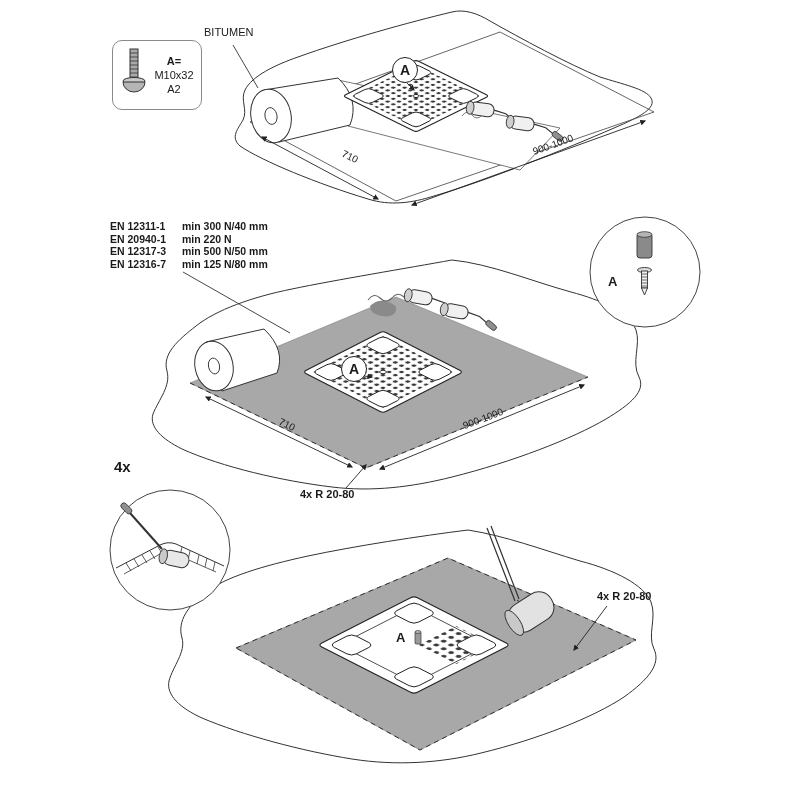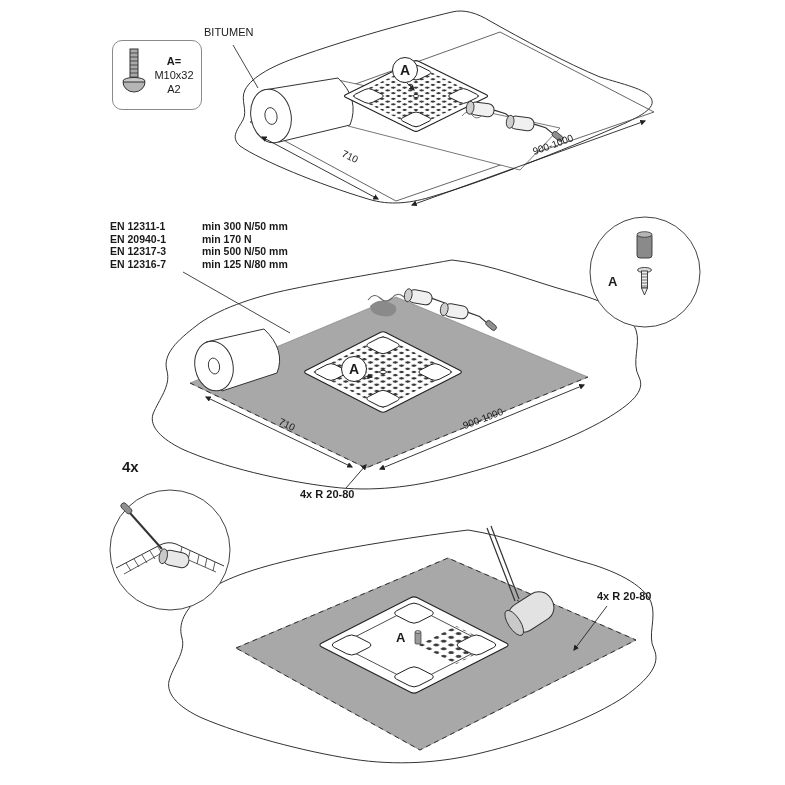--- a/index.html
+++ b/index.html
@@ -11,21 +11,21 @@
   .dim { position:absolute; font-size:10px; text-align:center; white-space:nowrap; }
   .circA { position:absolute; width:26px; height:26px; border:1.5px solid #222; border-radius:50%;
            background:#fff; display:flex; align-items:center; justify-content:center;
            font-weight:bold; font-size:14px; }
   .fastener-box { position:absolute; left:112px; top:40px; width:90px; height:70px;
                   border:1.5px solid #8a8a8a; border-radius:10px; background:#fff;
                   display:flex; align-items:center; gap:4px; padding:5px 6px; }
   .fastener-text { flex:1; text-align:center; font-size:11px; line-height:1.3; }
   .standards { position:absolute; left:110px; top:220px; font-size:10.5px; line-height:12.5px; font-weight:bold; }
   .std-row { display:flex; }
-  .std-code { width:92px; }
+  .std-code { width:72px; }
   .marker-a { position:absolute; font-weight:bold; font-size:13px; }
 </style>
 </head>
 <body>
 
 <div class="canvas">
 
   <svg class="svg-layer" width="785" height="785" viewBox="0 0 785 785">
     <defs>
       <marker id="arr" viewBox="0 0 10 10" refX="8" refY="5" markerWidth="6.5" markerHeight="6.5" orient="auto-start-reverse">
@@ -174,39 +174,39 @@
 
   <div class="label" style="left:204px; top:26px;">BITUMEN</div>
 
   <div class="circA" style="left:392px; top:57px;">A</div>
   <div class="dim" style="left:328px; top:151px; width:44px; transform:rotate(26deg);">710</div>
   <div class="dim" style="left:518px; top:139px; width:70px; transform:rotate(-20deg);">900-1000</div>
 
   <div class="standards">
     <div class="std-row">
       <span class="std-code">EN 12311-1</span>
-      <span>min 300 N/50 mm</span>
+      <span>min 300 N/40 mm</span>
     </div>
     <div class="std-row">
       <span class="std-code">EN 20940-1</span>
-      <span>min 170 N</span>
+      <span>min 220 N</span>
     </div>
     <div class="std-row">
       <span class="std-code">EN 12317-3</span>
       <span>min 500 N/50 mm</span>
     </div>
     <div class="std-row">
       <span class="std-code">EN 12316-7</span>
       <span>min 125 N/80 mm</span>
     </div>
   </div>
 
   <div class="circA" style="left:341px; top:356px;">A</div>
   <div class="dim" style="left:265px; top:419px; width:44px; transform:rotate(26deg);">710</div>
   <div class="dim" style="left:448px; top:413px; width:70px; transform:rotate(-21deg);">900-1000</div>
   <div class="label b" style="left:300px; top:488px;">4x R 20-80</div>
   <div class="marker-a" style="left:608px; top:274px;">A</div>
 
-  <div class="label b" style="left:122px; top:458px; font-size:15px;">4x</div>
+  <div class="label b" style="left:114px; top:458px; font-size:15px;">4x</div>
   <div class="marker-a" style="left:396px; top:630px;">A</div>
   <div class="label b" style="left:597px; top:590px;">4x R 20-80</div>
 
 </div>
 
 </body></html>

